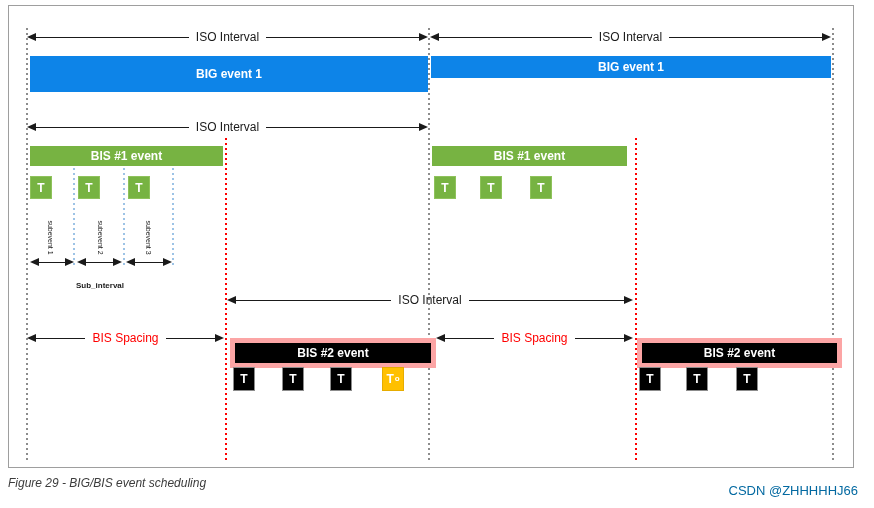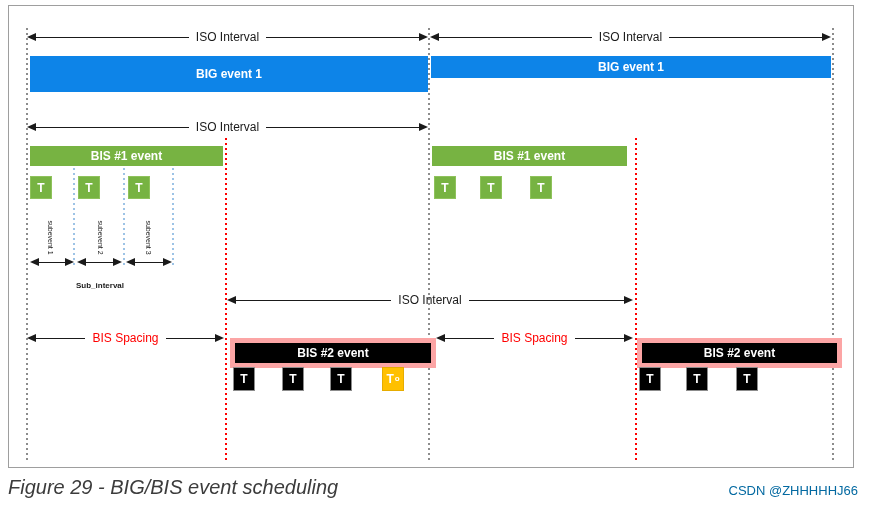--- a/index.html
+++ b/index.html
@@ -37,21 +37,21 @@
   .tbox.black{background:var(--black-bar,#000);border:1px solid #8c8c8c;height:22px;}
   .tbox.yellow{background:var(--yellow,#ffc000);border:1px solid #e6ac00;height:22px;}
   .tbox sub{font-size:8px;line-height:1;margin-left:1px;}
 
   
   .rot{position:absolute;width:50px;height:9px;line-height:9px;text-align:center;
        font-size:7px;color:#1a1a1a;transform:rotate(90deg);white-space:nowrap;}
 
   .subint-lbl{position:absolute;font-size:8px;font-weight:bold;color:#1a1a1a;text-align:center;}
 
-  .caption{position:absolute;left:8px;top:476px;font-size:20px;font-style:italic;color:#3c3c3c;white-space:nowrap;}
+  .caption{position:absolute;left:8px;top:476px;font-size:12px;font-style:italic;color:#3c3c3c;white-space:nowrap;}
   .watermark{position:absolute;right:16px;top:483px;font-size:13px;color:#0369a1;white-space:nowrap;}
 </style>
 </head>
 <body>
 
 <div id="canvas">
 
   <div class="frame"></div>
 
   <div class="vline gray" style="left:26px;top:28px;height:434px;"></div>

